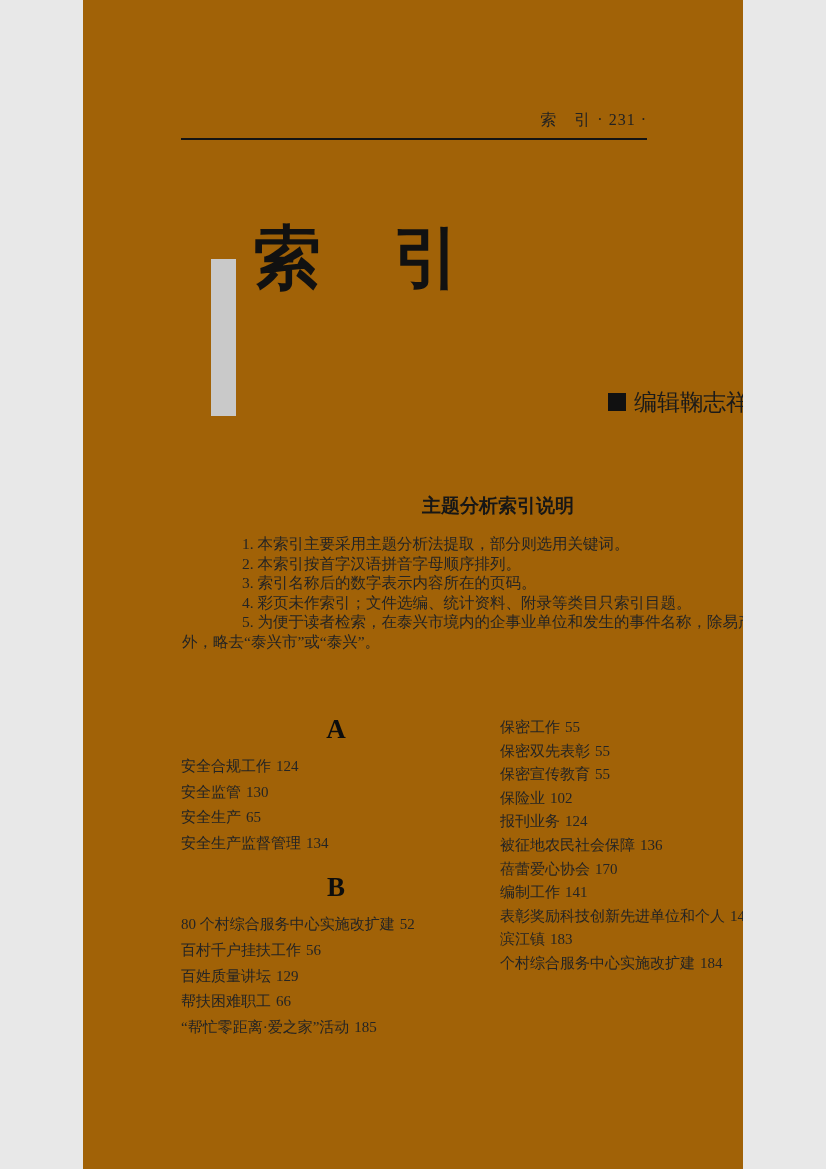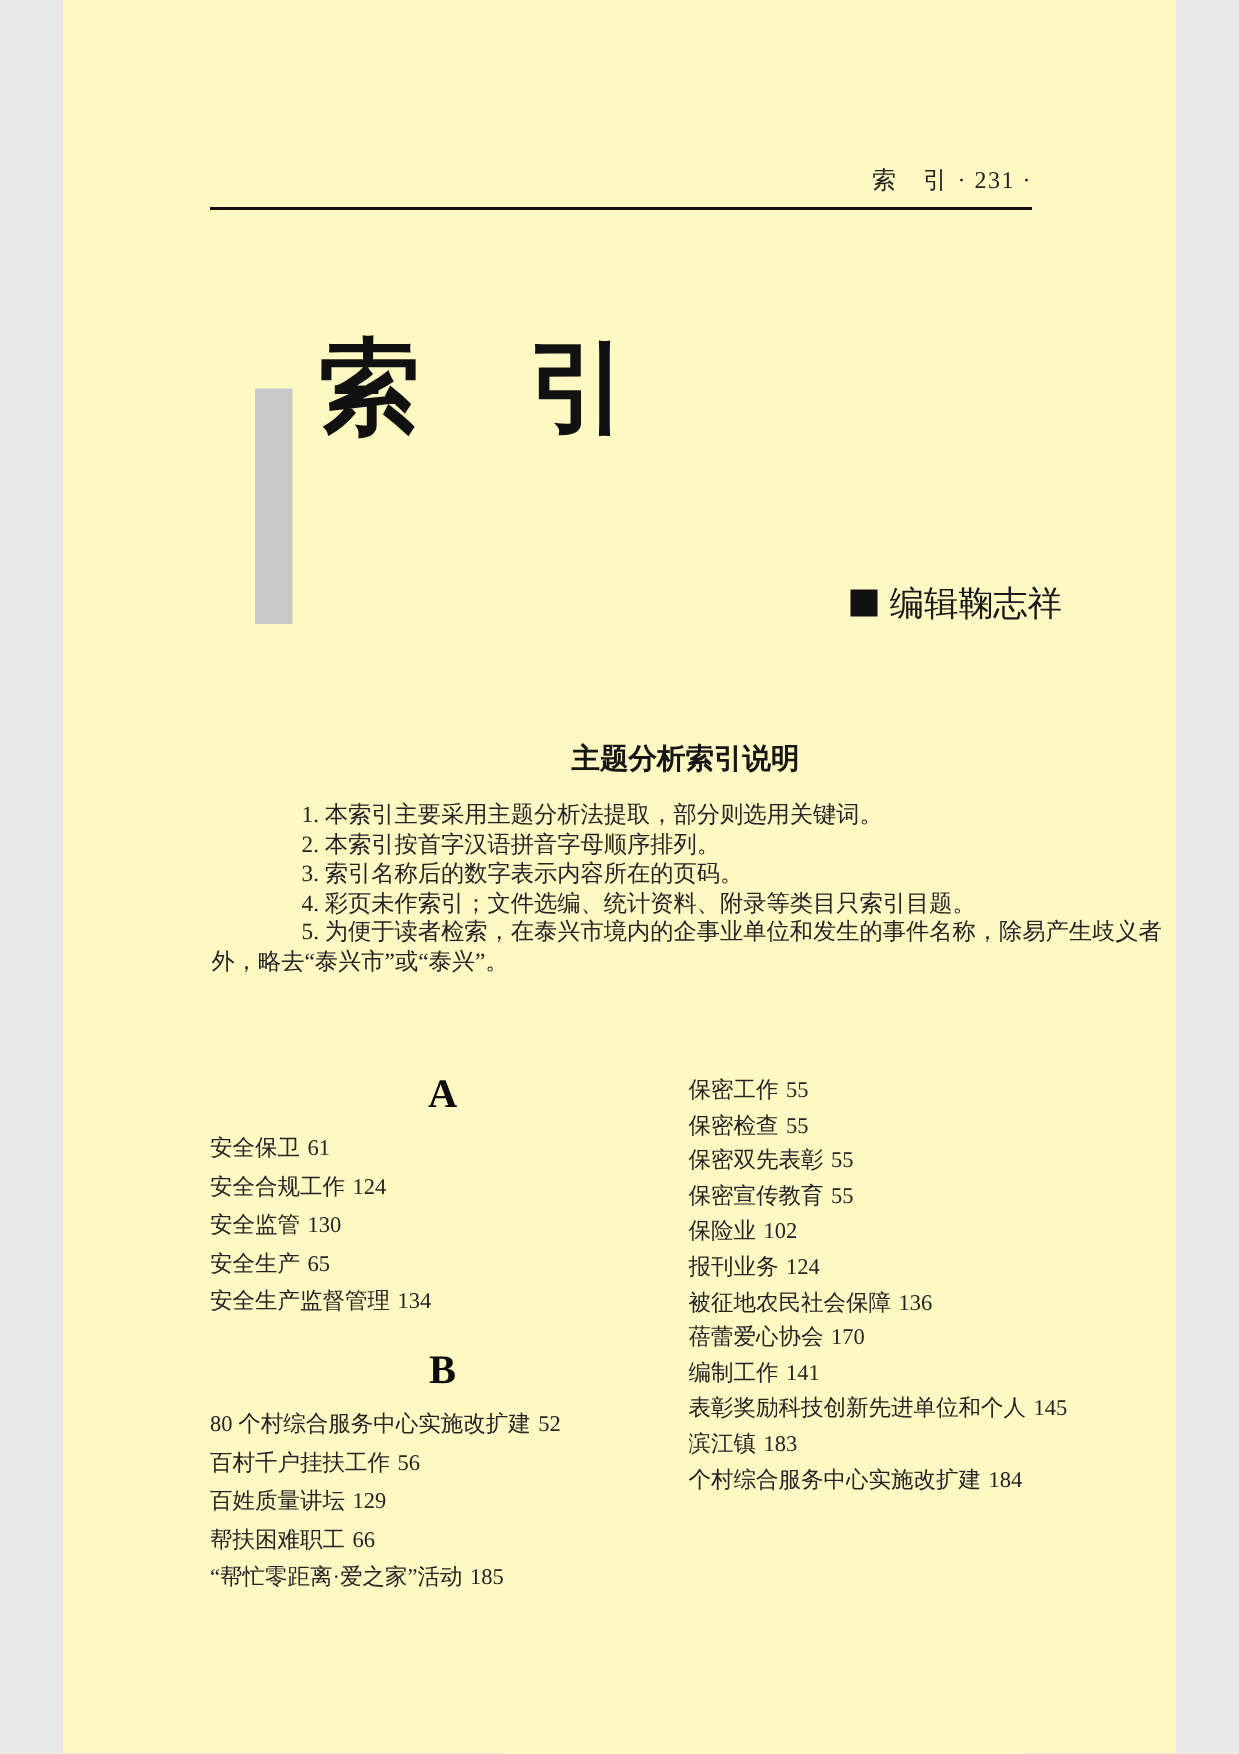--- a/index.html
+++ b/index.html
@@ -1,22 +1,22 @@
 <!DOCTYPE html>
 <html lang="zh"><head>
 <meta charset="utf-8">
 <title>索引 · 231</title>
 <style>
   html, body { margin: 0; padding: 0; background: #e8e8e8; }
   .page {
     position: relative;
-    width: 742px;
+    width: 660px;
     height: 1169px;
     margin: 0 auto;
-    background: #fef9c3;
+    background: #a16207;
     color: #1f1f1f;
     font-family: "Liberation Serif", "DejaVu Serif", serif;
     overflow: hidden;
   }
 
   
   .running-header {
     position: absolute;
     left: 98px;
     right: 96px;
@@ -144,38 +144,36 @@
     <p>3. 索引名称后的数字表示内容所在的页码。</p>
     <p>4. 彩页未作索引；文件选编、统计资料、附录等类目只索引目题。</p>
     <p>5. 为便于读者检索，在泰兴市境内的企事业单位和发生的事件名称，除易产生歧义者外，略去“泰兴市”或“泰兴”。</p>
   </div>
 
   <div class="index-wrap">
 
     <div class="col-left">
       <div class="letter">A</div>
 
-      <div class="entry"><span>安全保卫</span><span class="pg">61</span></div>
       <div class="entry"><span>安全合规工作</span><span class="pg">124</span></div>
       <div class="entry"><span>安全监管</span><span class="pg">130</span></div>
       <div class="entry"><span>安全生产</span><span class="pg">65</span></div>
       <div class="entry"><span>安全生产监督管理</span><span class="pg">134</span></div>
 
       <div class="letter second">B</div>
 
       <div class="entry"><span>80 个村综合服务中心实施改扩建</span><span class="pg">52</span></div>
       <div class="entry"><span>百村千户挂扶工作</span><span class="pg">56</span></div>
       <div class="entry"><span>百姓质量讲坛</span><span class="pg">129</span></div>
       <div class="entry"><span>帮扶困难职工</span><span class="pg">66</span></div>
       <div class="entry"><span>“帮忙零距离·爱之家”活动</span><span class="pg">185</span></div>
     </div>
 
     <div class="col-right">
       <div class="entry"><span>保密工作</span><span class="pg">55</span></div>
-      <div class="entry"><span>保密检查</span><span class="pg">55</span></div>
       <div class="entry"><span>保密双先表彰</span><span class="pg">55</span></div>
       <div class="entry"><span>保密宣传教育</span><span class="pg">55</span></div>
       <div class="entry"><span>保险业</span><span class="pg">102</span></div>
       <div class="entry"><span>报刊业务</span><span class="pg">124</span></div>
       <div class="entry"><span>被征地农民社会保障</span><span class="pg">136</span></div>
       <div class="entry"><span>蓓蕾爱心协会</span><span class="pg">170</span></div>
       <div class="entry"><span>编制工作</span><span class="pg">141</span></div>
       <div class="entry"><span>表彰奖励科技创新先进单位和个人</span><span class="pg">145</span></div>
       <div class="entry"><span>滨江镇</span><span class="pg">183</span></div>
       <div class="entry"><span>个村综合服务中心实施改扩建</span><span class="pg">184</span></div>

